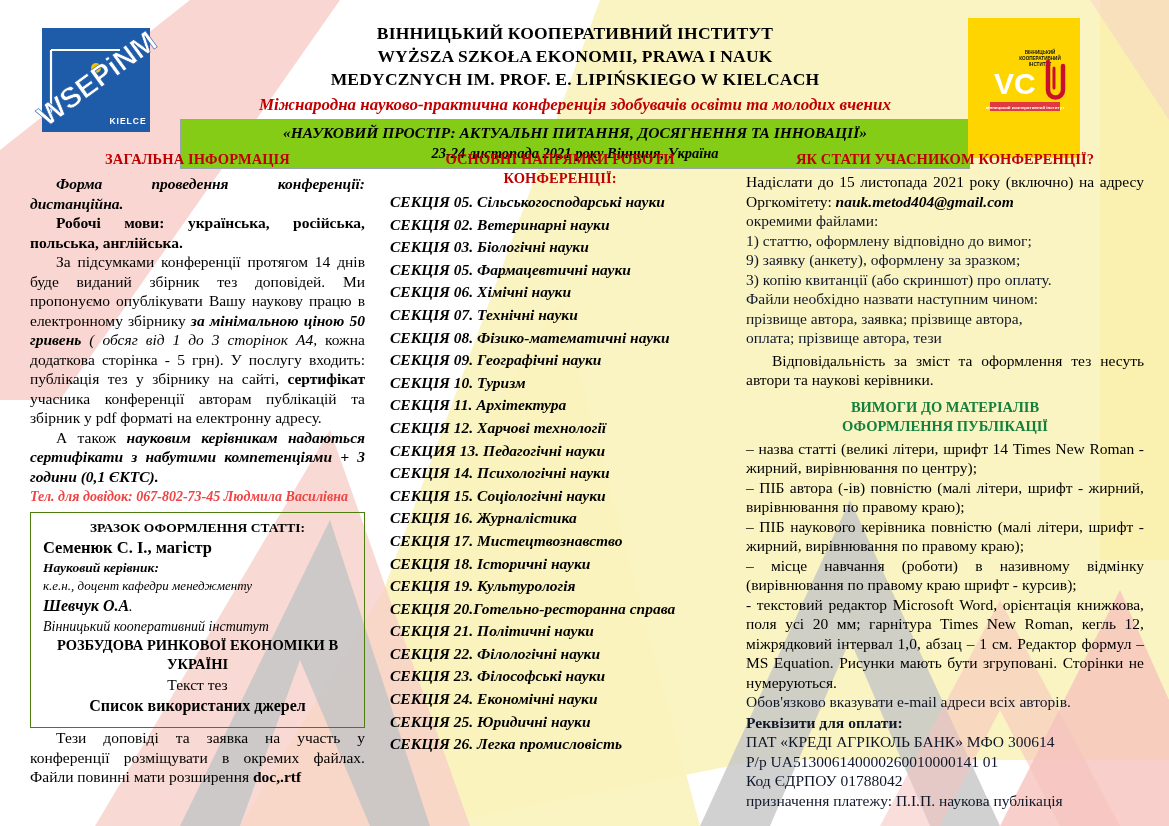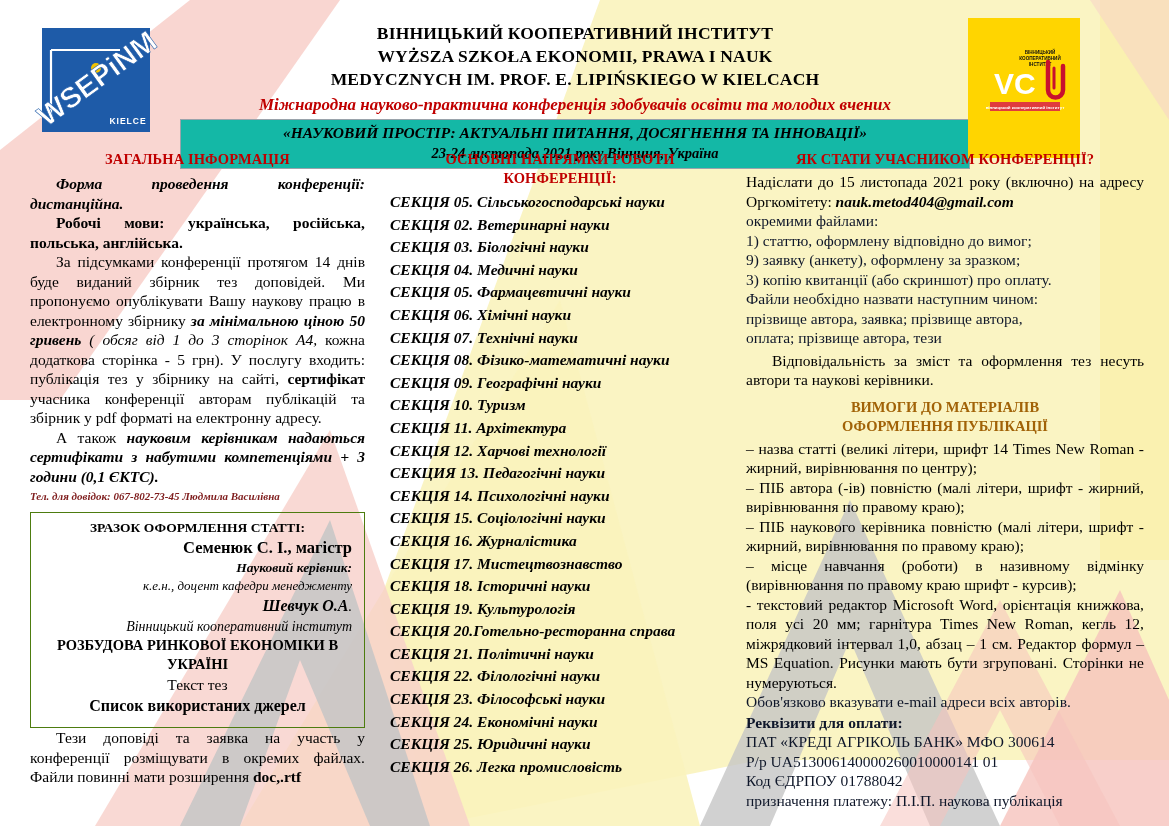--- a/index.html
+++ b/index.html
@@ -36,21 +36,21 @@
     font-family:"Liberation Serif", serif;
     font-weight:bold;font-size:17.5px;line-height:23px;letter-spacing:.2px;
     color:#000;
   }
   .head-conf{
     font-family:"Liberation Serif", serif;
     font-weight:bold;font-style:italic;font-size:17px;line-height:24px;
     color:#C00000;margin-top:2px;
   }
   .head-box{
-    margin-top:2px;border:1px solid #9aa3ab;background:#14b8a6;
+    margin-top:2px;border:1px solid #9aa3ab;background:#84cc16;
     padding:3px 6px 5px 6px;
   }
   .head-box .t1{
     font-weight:bold;font-style:italic;font-size:15.5px;line-height:20px;color:#000;
   }
   .head-box .t2{
     font-weight:bold;font-style:italic;font-size:14.5px;line-height:20px;color:#000;
   }
 
   
@@ -66,30 +66,30 @@
   }
 
   p.j{margin:0;text-align:justify;font-size:15.5px;line-height:19.5px;color:#000;}
   p.l{margin:0;text-align:left;font-size:15.5px;line-height:19.5px;color:#0f172a;}
   .ind{text-indent:26px;}
   .bi{font-weight:bold;font-style:italic;}
   .b{font-weight:bold;}
   .i{font-style:italic;}
 
   .tel{
-    color:#7f1d1d;font-weight:bold;font-style:italic;font-size:11px;
+    color:#ef4444;font-weight:bold;font-style:italic;font-size:14px;
     line-height:19px;margin-top:1px;
   }
 
   
   .sample{
     border:1px solid #4d7c0f;margin-top:6px;padding:6px 12px 10px 12px;background:transparent;
   }
   .sample .c{text-align:center;}
-  .sample .r{text-align:right;}
+  .sample .r{}
   .sample .s1{font-weight:bold;font-size:13.5px;line-height:18px;}
   .sample .s2{font-weight:bold;font-size:16.5px;line-height:22px;}
   .sample .s3{font-weight:bold;font-style:italic;font-size:13.5px;line-height:18px;}
   .sample .s4{font-style:italic;font-size:13px;line-height:18px;}
   .sample .s5{font-weight:bold;font-style:italic;font-size:16px;line-height:22px;}
   .sample .s6{font-style:italic;font-size:14px;line-height:19px;}
   .sample .s7{font-weight:bold;font-size:14.5px;line-height:19px;}
   .sample .s8{font-size:15.5px;line-height:21px;}
   .sample .s9{font-weight:bold;font-size:16px;line-height:22px;}
 
@@ -98,21 +98,21 @@
   
   .sec-item{
     font-weight:bold;font-style:italic;font-size:15.5px;line-height:22.6px;
     color:#000;white-space:nowrap;
   }
 
   
   .r-lines p{margin:0;}
   .mail{font-weight:bold;font-style:italic;}
   .req-head{
-    color:#a16207;font-weight:bold;font-size:14.5px;line-height:19px;text-align:center;
+    color:#15803d;font-weight:bold;font-size:14.5px;line-height:19px;text-align:center;
     margin-top:8px;
   }
 </style>
 </head>
 <body>
 
 <div id="page">
 
   <div class="bg">
     <svg width="1169" height="826" viewBox="0 0 1169 826" xmlns="http://www.w3.org/2000/svg">
@@ -217,21 +217,20 @@
       </p>
     </div>
 
     <div class="col col-mid">
       <div class="sect-head">ОСНОВНІ НАПРЯМКИ РОБОТИ</div>
       <div class="sect-head" style="margin-bottom:3px;">КОНФЕРЕНЦІЇ:</div>
       <div id="section-list">
           <div class="sec-item">СЕКЦІЯ 05. Сільськогосподарські науки</div>
           <div class="sec-item">СЕКЦІЯ 02. Ветеринарні науки</div>
           <div class="sec-item">СЕКЦІЯ 03. Біологічні науки</div>
-          <div class="sec-item">СЕКЦІЯ 04. Медичні науки</div>
           <div class="sec-item">СЕКЦІЯ 05. Фармацевтичні науки</div>
           <div class="sec-item">СЕКЦІЯ 06. Хімічні науки</div>
           <div class="sec-item">СЕКЦІЯ 07. Технічні науки</div>
           <div class="sec-item">СЕКЦІЯ 08. Фізико-математичні науки</div>
           <div class="sec-item">СЕКЦІЯ 09. Географічні науки</div>
           <div class="sec-item">СЕКЦІЯ 10. Туризм</div>
           <div class="sec-item">СЕКЦІЯ 11. Архітектура</div>
           <div class="sec-item">СЕКЦІЯ 12. Харчові технології</div>
           <div class="sec-item">СЕКЦИЯ 13. Педагогічні науки</div>
           <div class="sec-item">СЕКЦІЯ 14. Психологічні науки</div>

